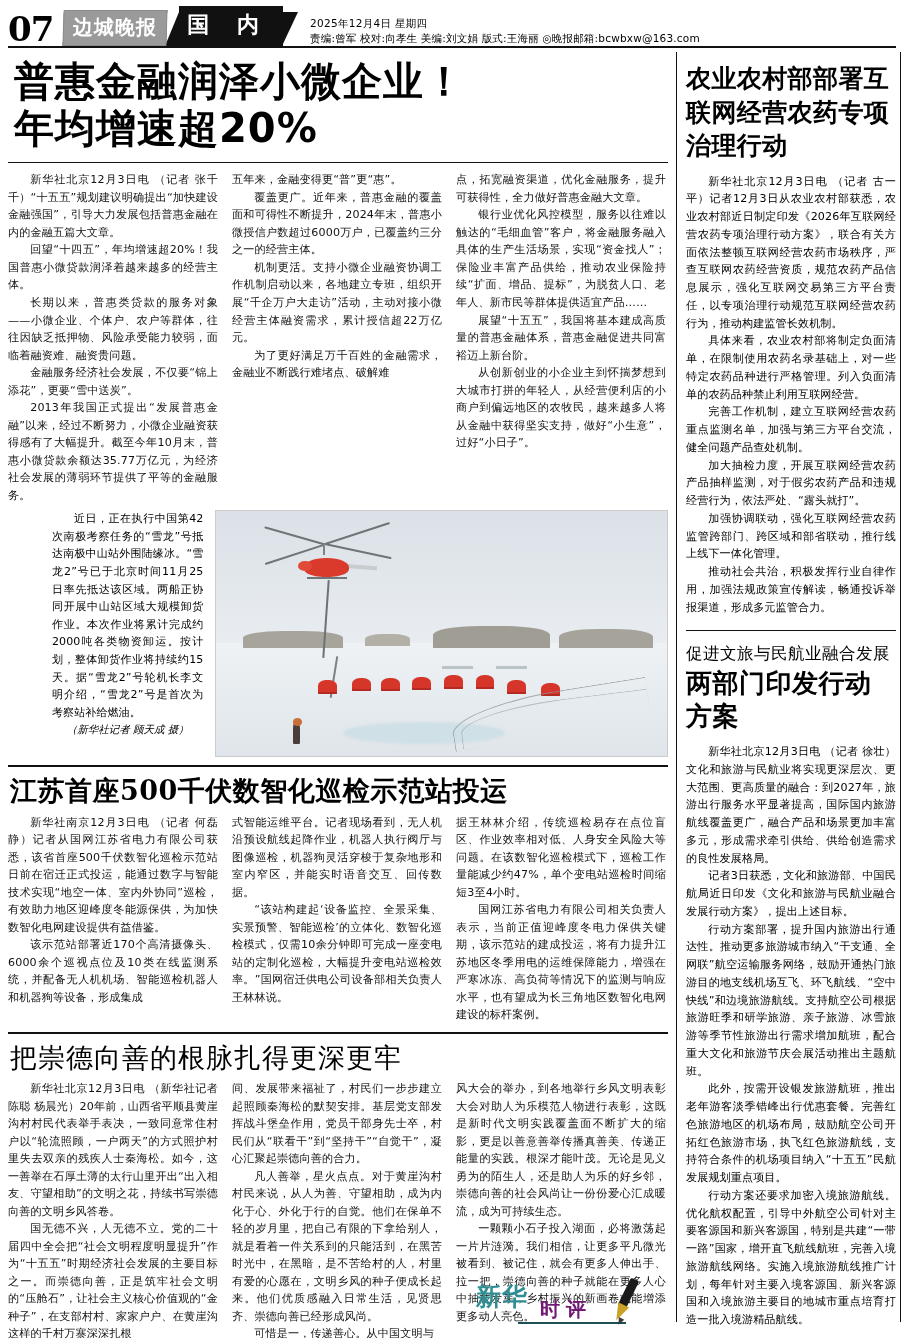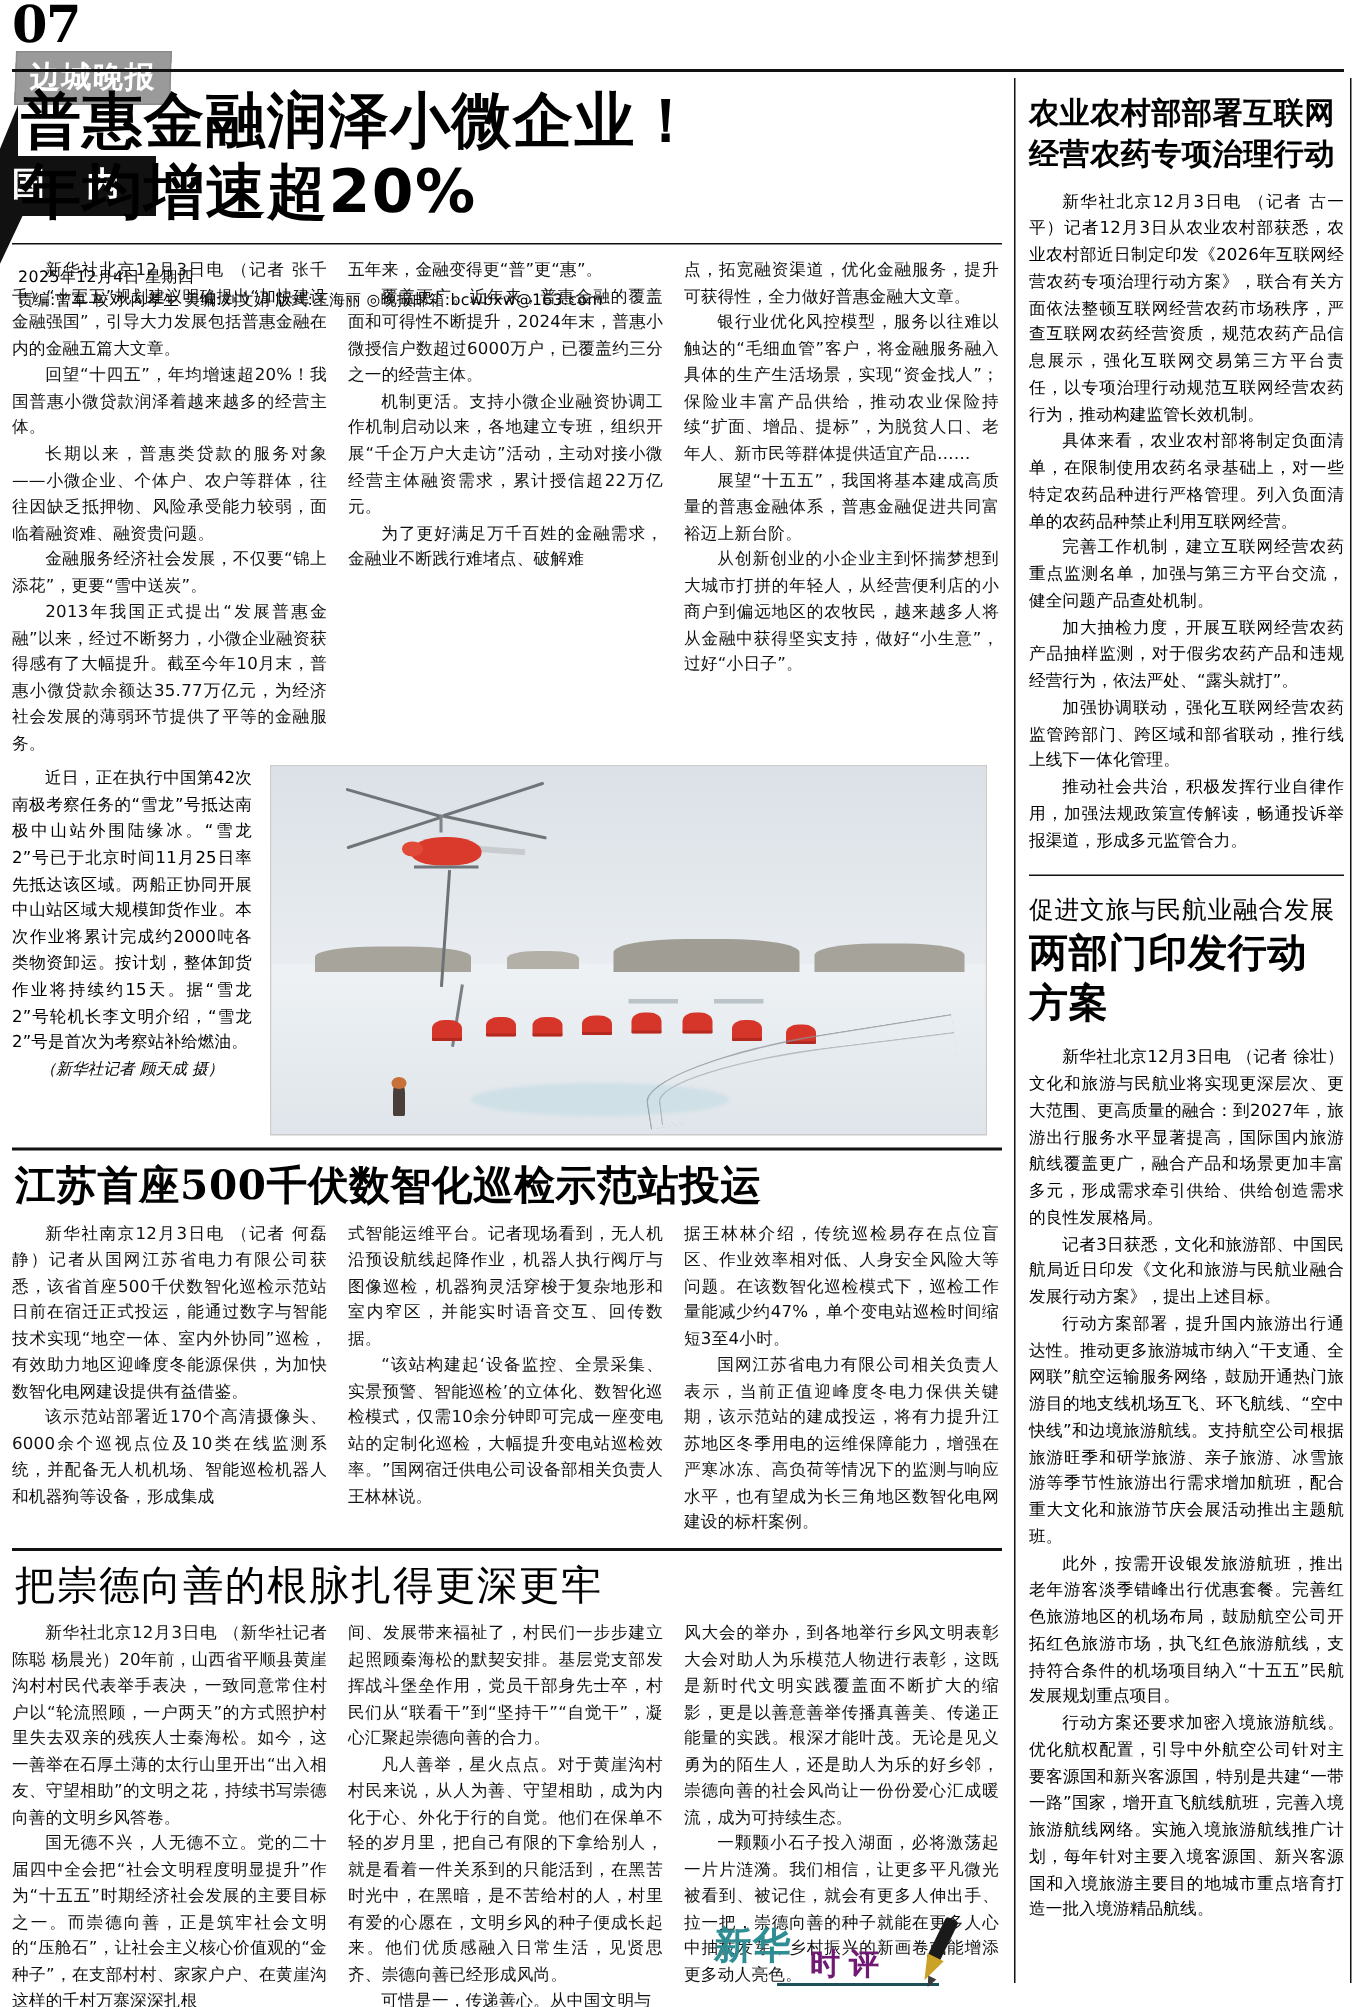--- a/index.html
+++ b/index.html
@@ -9,21 +9,21 @@
     font-family:"DejaVu Sans","Liberation Sans",sans-serif;
     color:#000;
     overflow:hidden;
     position:relative;
   }
   .page{position:relative;width:904px;height:1338px;box-sizing:border-box;padding:0;}
 
   
   .masthead{
     position:absolute;left:0;top:0;width:904px;height:46px;
-    display:flex;align-items:flex-start;flex-direction:column;
+    display:flex;align-items:flex-end;
   }
   .page-number{
     font-family:"DejaVu Serif","Liberation Serif",serif;
     font-size:34px;font-weight:bold;letter-spacing:-1px;
     margin-left:8px;line-height:1;
   }
   .nameplate{
     margin-left:10px;
     background:#9a9a9a;
     color:#ffffff;
@@ -124,21 +124,21 @@
   p.cap{
     margin:0;font-size:11px;line-height:1.6;text-align:justify;text-indent:2em;
     letter-spacing:.1px;
   }
   p.credit{
     margin:2px 0 0 0;font-size:10.5px;text-align:center;font-style:italic;
   }
 
   
   .photo-block{
-    position:relative;margin-top:6px;
+    position:relative;margin-top:6px;margin-left:44px;
   }
   .photo-row{display:flex;gap:12px;align-items:flex-start;}
   .photo-text{width:160px;}
   .photo{
     width:476px;height:245px;position:relative;overflow:hidden;
     background:linear-gradient(to bottom,#dfe4e9 0%,#e8ecf0 40%,#eef1f4 70%,#e3e8ec 100%);
     border:1px solid #ccc;
   }
   .sky{position:absolute;left:0;top:0;width:100%;height:56%;
     background:linear-gradient(to bottom,#dbe1e7,#e9edf1);}
@@ -181,21 +181,21 @@
     position:absolute;left:54%;top:77%;width:42%;height:15%;
     border-top:1.2px solid #969ca1;border-left:1.2px solid #969ca1;
     border-radius:60% 0 0 0;transform:rotate(-7deg);opacity:.6;
   }
   .person{position:absolute;left:17%;top:86%;width:1.6%;height:9%;background:#4a3f38;border-radius:30% 30% 10% 10%;}
   .person-h{position:absolute;left:16.9%;top:84.4%;width:2.1%;height:3.2%;background:#c8703a;border-radius:50%;}
 
   
   .side-hl{
     font-family:"DejaVu Sans","Liberation Sans",sans-serif;
-    font-weight:bold;font-size:20px;line-height:1.34;letter-spacing:.4px;
+    font-weight:bold;font-size:25px;line-height:1.34;letter-spacing:.4px;
     margin:10px 0 10px 0;
   }
   .side-kicker{
     font-family:"DejaVu Serif","Liberation Serif",serif;
     font-size:16.5px;line-height:1.3;margin:0 0 2px 0;letter-spacing:.5px;
   }
   .side-hl2{
     font-family:"DejaVu Sans","Liberation Sans",sans-serif;
     font-weight:bold;font-size:26px;line-height:1.28;letter-spacing:.5px;margin:0 0 10px 0;
   }

